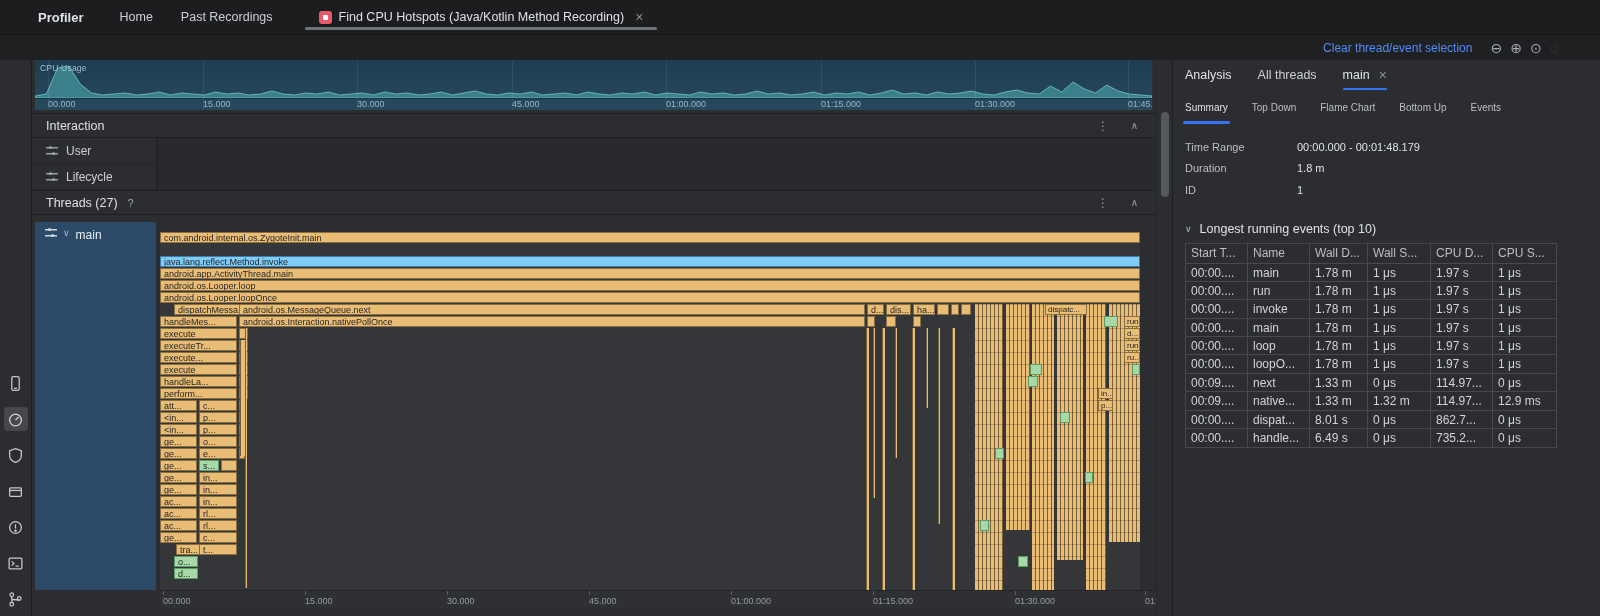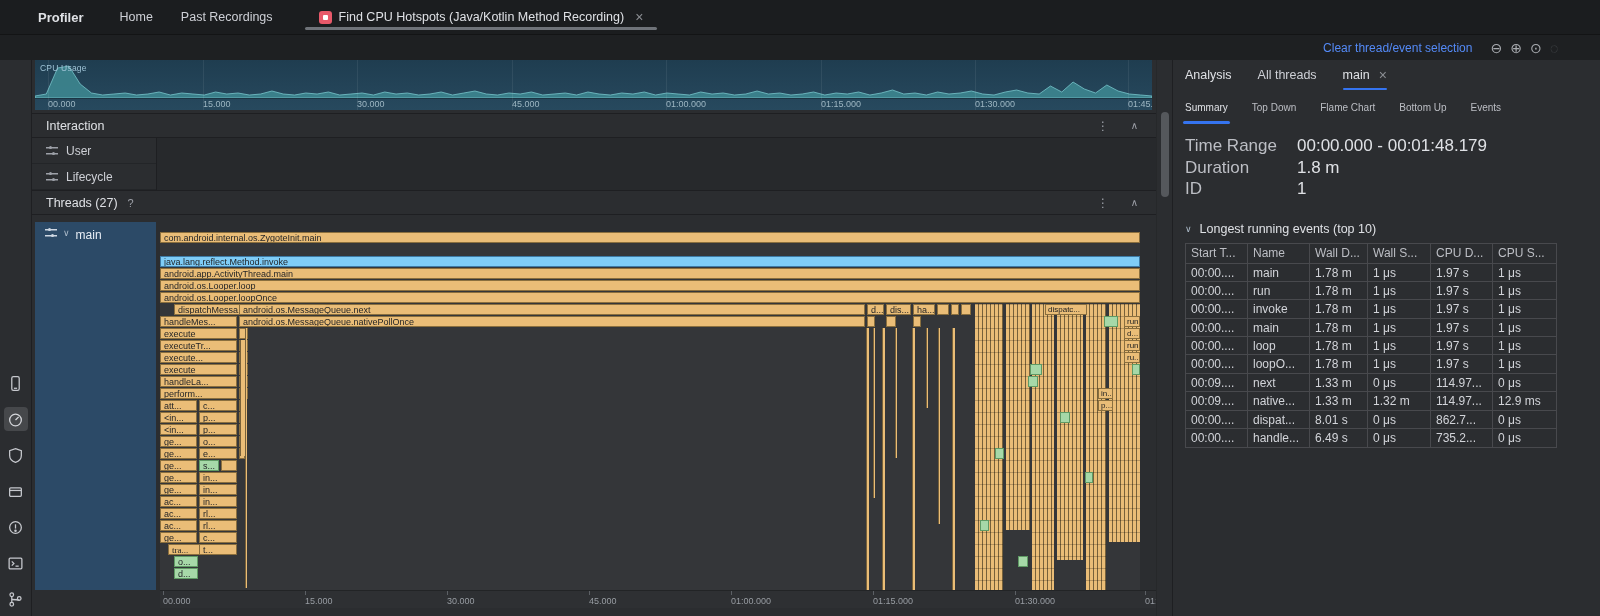--- a/index.html
+++ b/index.html
@@ -69,21 +69,21 @@
 .rtabs{display:flex;align-items:center;gap:26px;padding:0 0 0 12px;height:30px}
 .rtab-label{font-size:12.5px;color:#dfe1e5}
 .rtab{font-size:12.5px;color:#ced0d6;cursor:pointer;display:flex;align-items:center;gap:5px;position:relative;height:30px}
 .rtab.active{color:#dfe1e5}
 .rtab.active::after{content:"";position:absolute;left:0;right:0;bottom:0;height:2px;background:#3574f0;border-radius:1px}
 .subtabs{display:flex;gap:24px;padding:12px 0 0 12px;height:34px}
 .subtab{font-size:10px;color:#bcbec4;cursor:pointer;position:relative;padding-bottom:8px}
 .subtab.active{color:#dfe1e5}
 .subtab.active::after{content:"";position:absolute;left:-2px;right:-2px;bottom:0;height:3px;background:#3574f0;border-radius:2px}
 .details{padding:12px 0 0 12px}
-.drow{display:flex;height:21.5px;align-items:flex-start;font-size:17px}
+.drow{display:flex;height:21.5px;align-items:center;font-size:11px}
 .dlabel{width:112px;color:#bcbec4}
 .dvalue{color:#dfe1e5}
 .events-header{display:flex;align-items:center;gap:8px;padding:14px 0 0 12px;font-size:12.5px;color:#dfe1e5;height:42px;cursor:pointer}
 .etable{margin:0 12px 0 12px;border:1px solid #48494d;width:372px;background:#2b2d30}
 .trow{display:grid;grid-template-columns:62px 62px 58px 63px 62px 63px;cursor:pointer}
 .tcell{font-size:12px;color:#d2d4d9;padding:2px 4px 2px 5px;border-right:1px solid #48494d;border-bottom:1px solid #48494d;height:18.4px;overflow:hidden;white-space:nowrap}
 .trow.head .tcell{color:#bcbec4;height:20px;cursor:default}
 .trow .tcell:last-child{border-right:none}
 .trow:last-child .tcell{border-bottom:none}
 </style>
@@ -225,21 +225,21 @@
           <div class="seg" style="left: 0px; top: 60px; width: 980px;">android.os.Looper.loopOnce</div>
           <div class="seg" style="left: 14px; top: 72px; width: 77px;">dispatchMessa...</div>
           <div class="seg" style="left: 79px; top: 72px; width: 626px;">android.os.MessageQueue.next</div>
           <div class="seg" style="left: 707px; top: 72px; width: 17px;">d...</div>
           <div class="seg" style="left: 726px; top: 72px; width: 25px;">dis...</div>
           <div class="seg" style="left: 753px; top: 72px; width: 22px;">ha...</div>
           <div class="seg" style="left: 777px; top: 72px; width: 12px;"></div>
           <div class="seg" style="left: 791px; top: 72px; width: 8px;"></div>
           <div class="seg" style="left: 801px; top: 72px; width: 10px;"></div>
           <div class="seg" style="left: 0px; top: 84px; width: 77px;">handleMes...</div>
-          <div class="seg" style="left: 79px; top: 84px; width: 626px;">android.os.MessageQueue.nativePollOnce</div>
+          <div class="seg" style="left: 79px; top: 84px; width: 626px;">android.os.Interaction.nativePollOnce</div>
           <div class="seg" style="left: 707px; top: 84px; width: 8px;"></div>
           <div class="seg" style="left: 726px; top: 84px; width: 10px;"></div>
           <div class="seg" style="left: 753px; top: 84px; width: 8px;"></div>
           <div class="seg" style="left: 0px; top: 96px; width: 77px;">execute</div>
           <div class="seg" style="left: 79px; top: 96px; width: 9px;"></div>
           <div class="seg" style="left: 0px; top: 108px; width: 77px;">executeTr...</div>
           <div class="seg" style="left: 79px; top: 108px; width: 9px;"></div>
           <div class="seg" style="left: 0px; top: 120px; width: 77px;">execute...</div>
           <div class="seg" style="left: 79px; top: 120px; width: 9px;"></div>
           <div class="seg" style="left: 0px; top: 132px; width: 77px;">execute</div>
@@ -271,21 +271,21 @@
           <div class="seg" style="left: 0px; top: 252px; width: 37px;">ge...</div>
           <div class="seg" style="left: 39px; top: 252px; width: 38px;">in...</div>
           <div class="seg" style="left: 0px; top: 264px; width: 37px;">ac...</div>
           <div class="seg" style="left: 39px; top: 264px; width: 38px;">in...</div>
           <div class="seg" style="left: 0px; top: 276px; width: 37px;">ac...</div>
           <div class="seg" style="left: 39px; top: 276px; width: 38px;">rl...</div>
           <div class="seg" style="left: 0px; top: 288px; width: 37px;">ac...</div>
           <div class="seg" style="left: 39px; top: 288px; width: 38px;">rl...</div>
           <div class="seg" style="left: 0px; top: 300px; width: 37px;">ge...</div>
           <div class="seg" style="left: 39px; top: 300px; width: 38px;">c...</div>
-          <div class="seg" style="left: 8px; top: 312px; width: 37px; font-family: Liberation Serif, serif;">tra...</div>
+          <div class="seg" style="left: 16px; top: 312px; width: 37px;">tra...</div>
           <div class="seg" style="left: 39px; top: 312px; width: 38px;">t...</div>
           <div class="seg g" style="left: 14px; top: 324px; width: 24px;">o...</div>
           <div class="seg g" style="left: 14px; top: 336px; width: 24px;">d...</div>
           <div class="cluster" style="left: 815px; width: 28px; top: 72px; height: 286px;"></div>
           <div class="cluster" style="left: 846px; width: 24px; top: 72px; height: 226px;"></div>
           <div class="cluster" style="left: 872px; width: 22px; top: 72px; height: 286px;"></div>
           <div class="cluster" style="left: 897px; width: 26px; top: 72px; height: 256px;"></div>
           <div class="cluster" style="left: 926px; width: 20px; top: 72px; height: 286px;"></div>
           <div class="cluster" style="left: 949px; width: 31px; top: 72px; height: 238px;"></div>
           <div class="thinbar" style="left: 706px; width: 3px; top: 96px; height: 262px;"></div>

